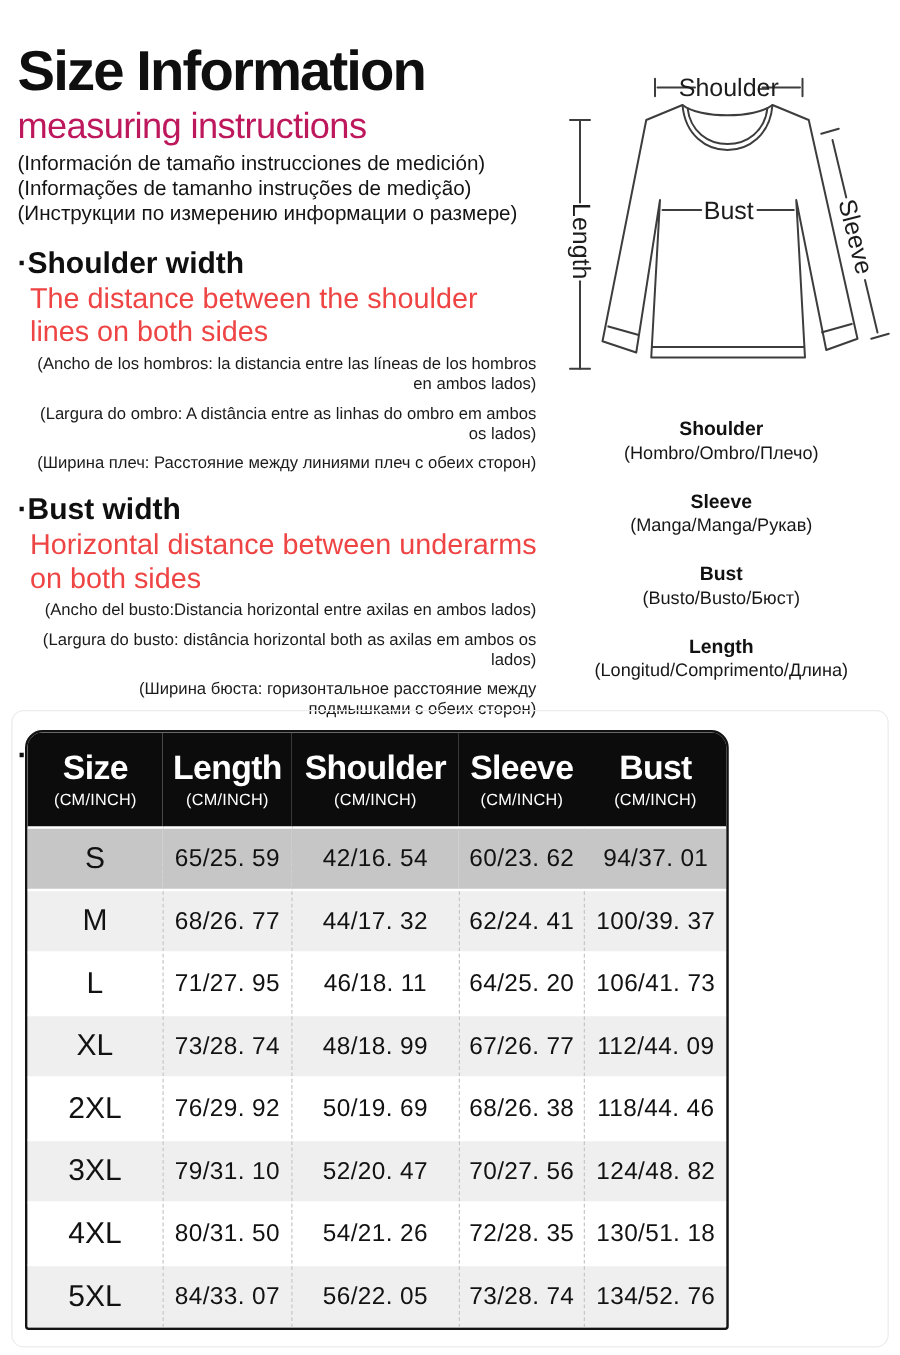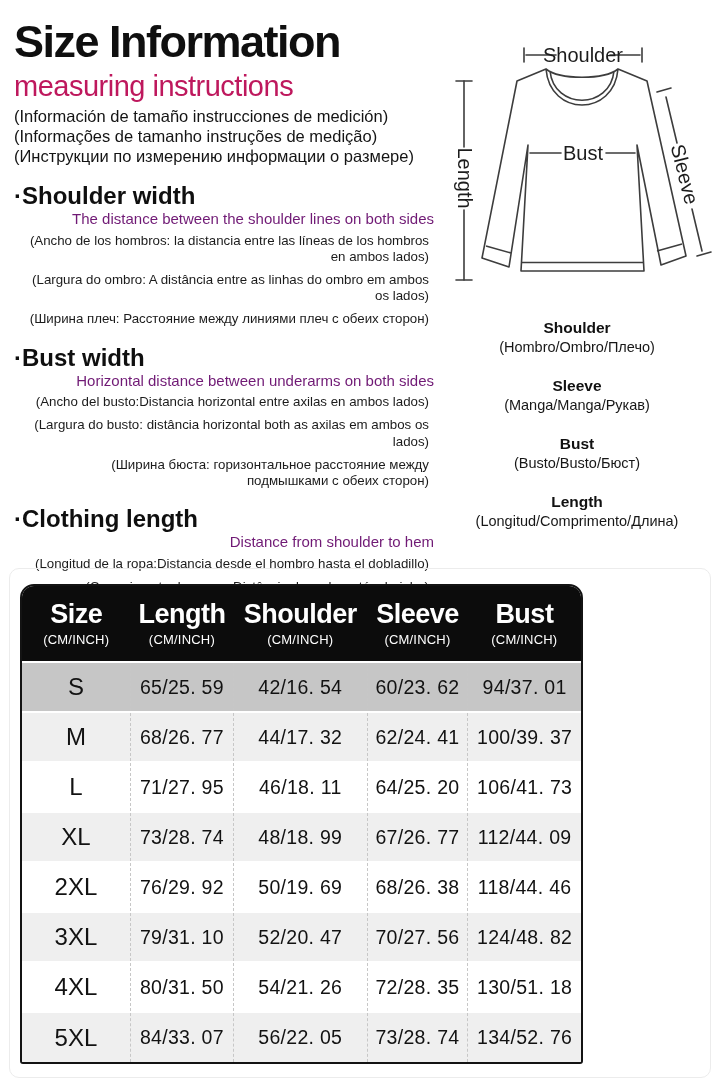--- a/index.html
+++ b/index.html
@@ -1,31 +1,31 @@
 <!DOCTYPE html>
 <html><head>
 <meta charset="utf-8">
 <style>
   * { margin:0; padding:0; box-sizing:border-box; }
   html,body { background:#ffffff; }
   body {
     width:720px; height:1084px; position:relative; overflow:hidden;
     font-family:"Liberation Sans", sans-serif; color:#151515;
   }
-  .top { display:flex; height:566px; padding:10px 0 0 14px; }
+  .top { display:flex; height:566px; padding:25px 0 0 14px; }
   .left-col { width:420px; }
   .right-col { width:286px; text-align:center; }
 
   .page-title { font-size:45px; font-weight:700; letter-spacing:-1.5px; color:#0f0f0f; line-height:1.15; margin-top:6px; }
   .page-subtitle { font-size:29px; font-weight:400; letter-spacing:-0.5px; color:#be185d; margin:2px 0 3px; }
   .subtitle-trans { font-size:16.5px; line-height:1.22; color:#141414; }
 
   .instr-section { margin-top:17px; }
   .sec-head { font-size:24px; font-weight:700; color:#0f0f0f; line-height:1.05; }
-  .sec-desc { font-size:15px; color:#701a75; margin:2px 0 5px 10px; line-height:1.15;text-align:right; }
+  .sec-desc { font-size:23px; color:#ef4444; margin:2px 0 5px 10px; line-height:1.15; }
   .sec-trans { font-size:13.3px; color:#1b1b1b; margin:0 0 7px 13px; line-height:1.22; max-width:402px;text-align:right; }
 
   .diagram-wrap { margin-top:3px; }
   .legend { margin-top:9px; }
   .legend-group { margin-bottom:19px; }
   .legend-term { font-size:15.5px; font-weight:700; color:#111; line-height:1.3; }
   .legend-trans { font-size:14.5px; color:#171717; line-height:1.3; }
 
   .table-frame {
     position:absolute; left:9px; top:568px; width:702px; height:510px;

